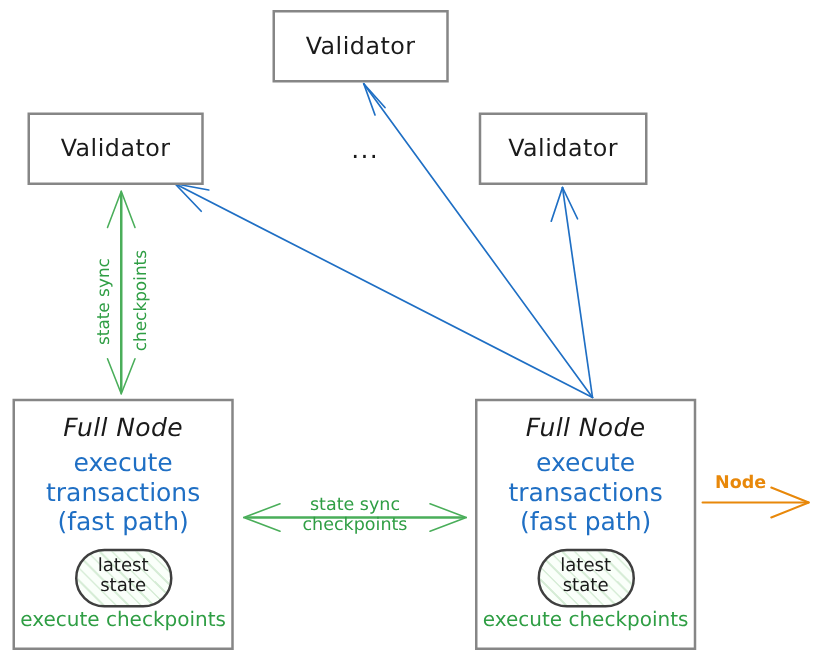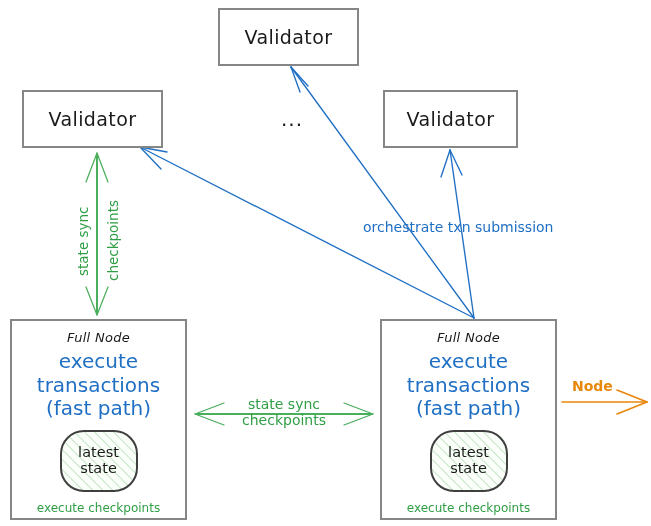--- a/index.html
+++ b/index.html
@@ -20,21 +20,21 @@
   .validator-label{
     font-family:"DejaVu Sans", sans-serif;
     font-size:19px;
     color:#1a1a1a;
     letter-spacing:.4px;
   }
 
   .fullnode-box{padding-top:9px;}
   .fullnode-title{
     font-family:"DejaVu Sans", sans-serif;
-    font-size:13px;
+    font-size:20px;
     font-style:italic;
     color:#1a1a1a;
     letter-spacing:.3px;
     margin-bottom:5px;
   }
   .fullnode-sub{
     font-family:"DejaVu Sans", sans-serif;
     font-size:20px;
     color:#1f6fc4;
     text-align:center;
@@ -57,23 +57,23 @@
     justify-content:center;
     line-height:1.1;
   }
   .state-line{
     font-family:"DejaVu Sans", sans-serif;
     font-size:14.5px;
     color:#1a1a1a;
   }
   .fullnode-foot{
     margin-top:auto;
-    margin-bottom:3px;
-    font-family:"DejaVu Sans", sans-serif;
-    font-size:12px;
+    margin-bottom:13px;
+    font-family:"DejaVu Sans", sans-serif;
+    font-size:16px;
     color:#2f9e44;
   }
 
   .ellipsis{
     position:absolute;
     font-family:"DejaVu Sans", sans-serif;
     font-size:20px;
     color:#1a1a1a;
     letter-spacing:1px;
   }
@@ -195,17 +195,16 @@
   </div>
 
   <div class="vertical-label" style="left:74px;top:182px;height:118px;">state sync</div>
   <div class="vertical-label" style="left:104px;top:182px;height:118px;">checkpoints</div>
 
   <div class="edge-label lbl-green" style="left:234px;top:396px;width:100px;">
     <div>state sync</div>
     <div>checkpoints</div>
   </div>
 
-  <div class="edge-label lbl-blue" style="left:363px;top:219px;">orchestrate txn submission</div>
 
   <div class="edge-label lbl-orange" style="left:572px;top:378px;">Node</div>
 
 </div>
 
 </body></html>

